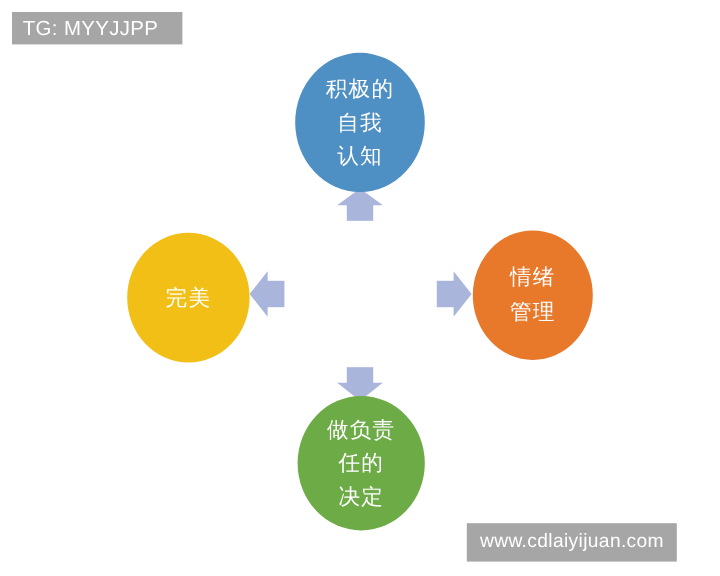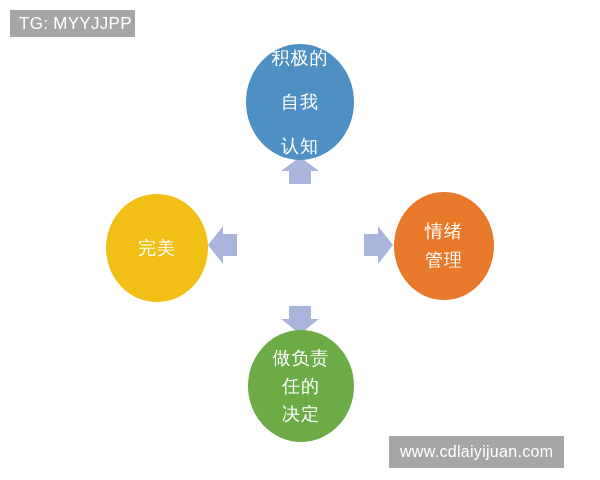--- a/index.html
+++ b/index.html
@@ -33,21 +33,21 @@
     letter-spacing: 0.3px;
     white-space: nowrap;
     display: flex;
     align-items: center;
     font-family: "Liberation Sans", "DejaVu Sans", sans-serif;
   }
   #watermark-top {
     left: 10px;
     top: 10px;
     height: 27px;
-    padding: 0 3px 0 9px;
+    padding: 0 20px 0 9px;
   }
   #watermark-bottom {
     left: 389px;
     top: 436px;
     height: 32px;
     padding: 0 11px;
     font-size: 16px;
   }
 
   
@@ -216,21 +216,21 @@
   <div>
     <div class="arrow" id="arrow-left" style="background: rgb(169, 181, 218);"></div>
     <div id="arrow-left-head" style="border-right-color: rgb(169, 181, 218);"></div>
   </div>
 
   <div>
     <div class="arrow" id="arrow-right" style="background: rgb(169, 181, 218);"></div>
     <div id="arrow-right-head" style="border-left-color: rgb(169, 181, 218);"></div>
   </div>
 
-  <div class="node" id="node-top" style="background: rgb(78, 143, 196); justify-content: space-between;">
+  <div class="node" id="node-top" style="background: rgb(78, 143, 196);">
     <span class="line">积极的</span>
     <span class="line">自我</span>
     <span class="line">认知</span>
   </div>
 
 
   <div class="node" id="node-left" style="background: rgb(242, 191, 22);">
     <span class="line">完美</span>
   </div>
 

